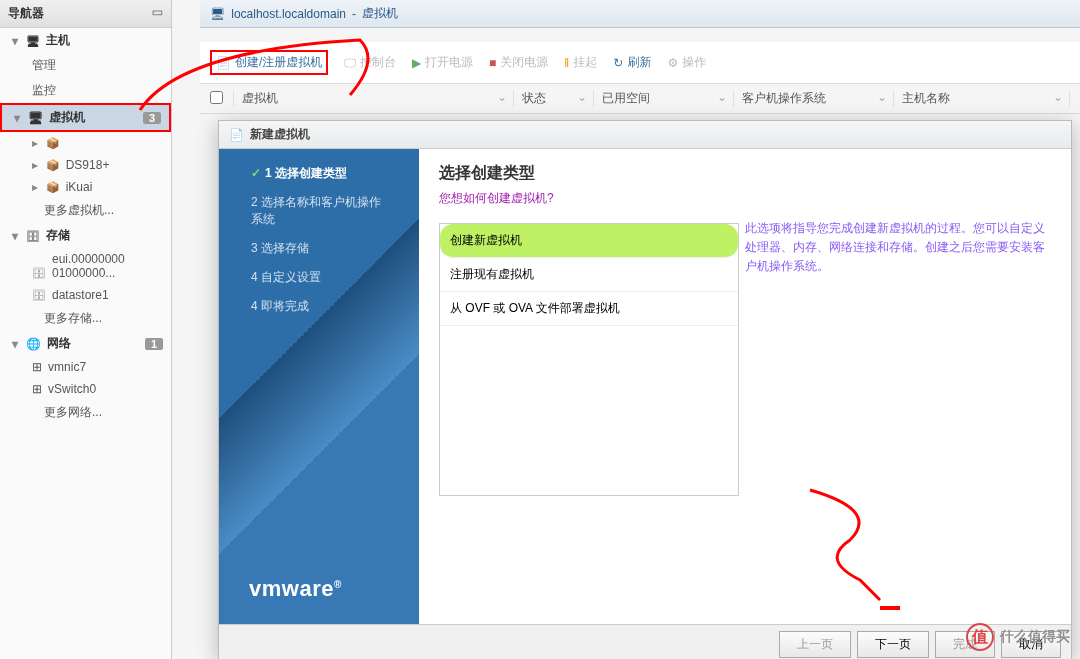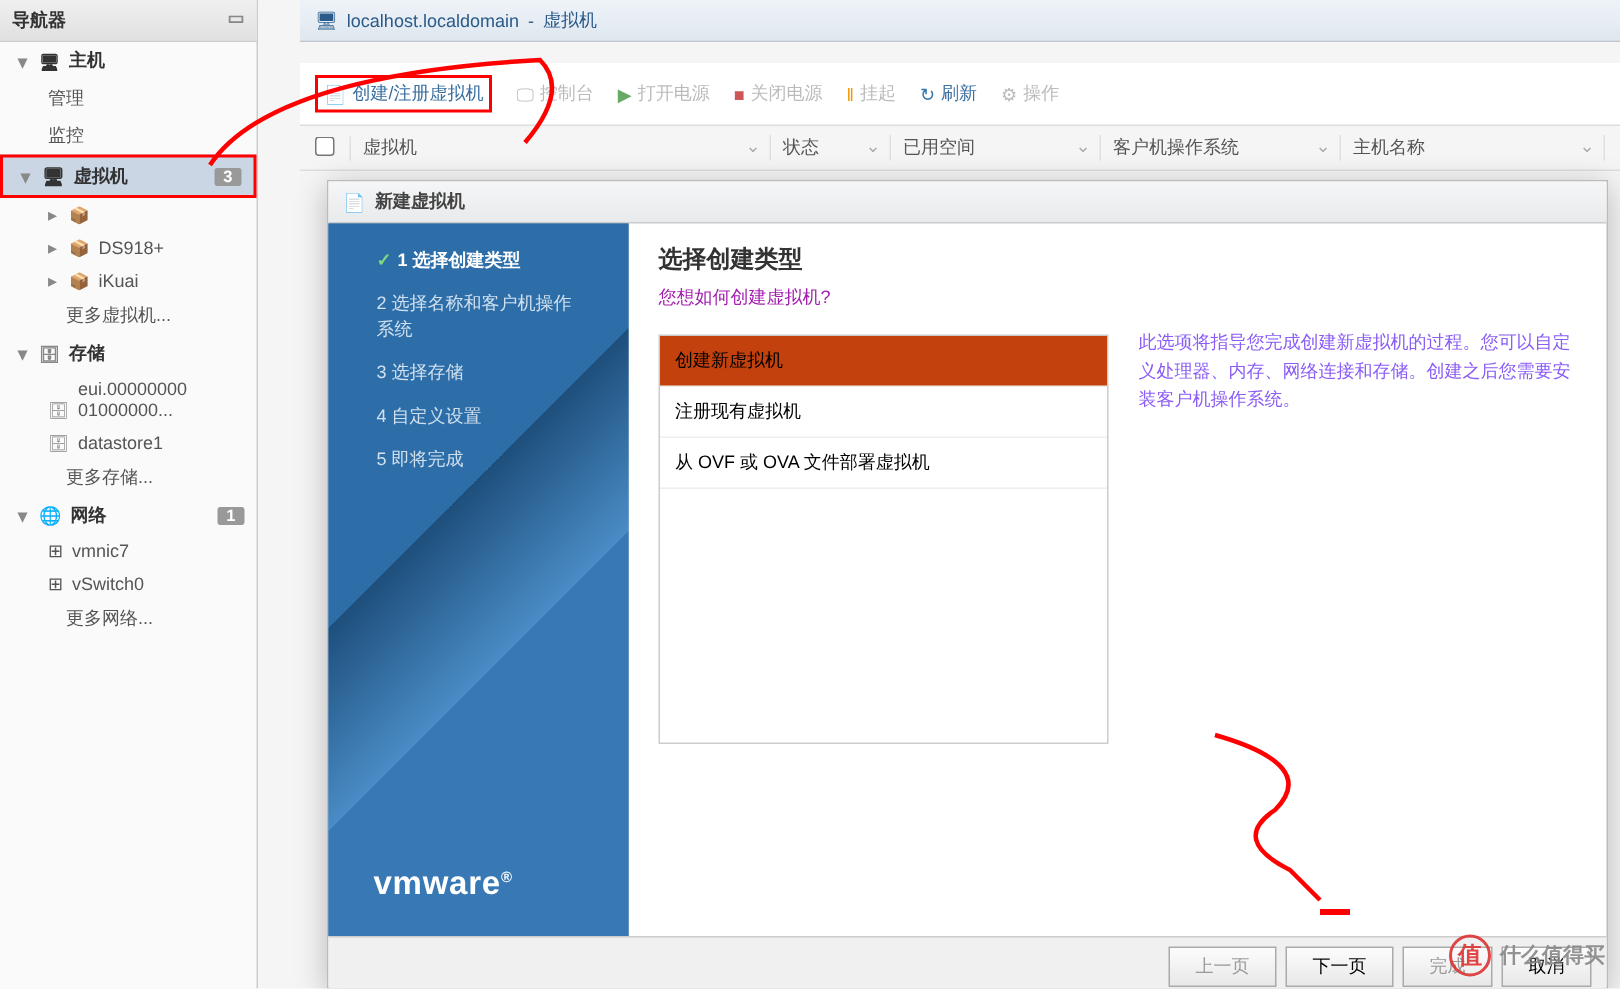--- a/index.html
+++ b/index.html
@@ -39,28 +39,28 @@
 
 .modal { position: absolute; left: 218px; top: 120px; right: 8px; bottom: 0; background: #fff; border: 1px solid #bbb; box-shadow: 0 4px 20px rgba(0,0,0,0.25); }
 .modal-title { background: linear-gradient(#f5f6f7, #e8eaec); border-bottom: 1px solid #ccc; padding: 5px 10px; font-weight: bold; color: #444; display: flex; align-items: center; gap: 6px; }
 .modal-body { display: flex; height: calc(100% - 62px); }
 .wizard-nav { width: 200px; background: #2d6ea8; background-image: linear-gradient(135deg, #2d6ea8 0%, #2d6ea8 40%, #1e4f7c 40%, #4a8cc6 60%, #3778b5 60%, #3778b5 100%); color: #d0e0ef; position: relative; padding: 10px 0; }
 .wizard-step { padding: 6px 32px; font-size: 12px; }
 .wizard-step.active { color: #fff; font-weight: bold; }
 .wizard-step .check::before { content: "✓"; color: #7fd67f; margin-right: 4px; }
 .vmware-logo { position: absolute; bottom: 22px; left: 30px; color: #fff; font-size: 22px; font-weight: bold; letter-spacing: 0.5px; }
 .vmware-logo .reg { font-size: 10px; vertical-align: super; }
-.wizard-content { flex: 1; padding: 14px 20px; display: flex; gap: 20px; }
+.wizard-content { flex: 1; padding: 14px 20px; display: flex; gap: 6px; }
 .content-left { flex: 0 0 300px; }
 .content-right { flex: 1; font-size: 12px; color: #8b5cf6; line-height: 1.6; font-family: Liberation Serif, serif; }
 .content-title { font-size: 16px; font-weight: bold; color: #333; margin-bottom: 6px; }
 .content-sub { font-size: 12px; color: #a21caf; margin-bottom: 16px; }
 .option-box { border: 1px solid #ccc; }
 .option { padding: 8px 10px; cursor: pointer; border-bottom: 1px solid #eee; }
-.option.selected { background: #c2410c; }
+.option.selected { background: #bef264; border-radius: 13px; }
 .modal-footer { background: #f0f0f0; border-top: 1px solid #ccc; padding: 6px 10px; display: flex; justify-content: flex-end; gap: 6px; }
 .btn { padding: 4px 17px; border: 1px solid #aaa; background: linear-gradient(#fcfcfc, #e8e8e8); cursor: pointer; font-size: 12px; }
 .btn.disabled { color: #999; }
 .ann-curve { position: absolute; pointer-events: none; }
 
 
 .watermark { position: absolute; right: 10px; bottom: 8px; display: flex; align-items: center; gap: 6px; color: #888; font-size: 14px; font-weight: bold; opacity: 0.9; }
 .watermark .circle { width: 28px; height: 28px; border-radius: 50%; border: 2px solid #d33; color: #d33; display: flex; align-items: center; justify-content: center; font-size: 16px; }
 </style>
 </head>
@@ -198,21 +198,21 @@
   <div class="modal-title">
     <span>📄</span>
     <span>新建虚拟机</span>
   </div>
   <div class="modal-body">
     <div class="wizard-nav">
       <div class="wizard-step active"><span class="check"></span><span>1 选择创建类型</span></div>
       <div class="wizard-step"><span>2 选择名称和客户机操作系统</span></div>
       <div class="wizard-step"><span>3 选择存储</span></div>
       <div class="wizard-step"><span>4 自定义设置</span></div>
-      <div class="wizard-step"><span>5 即将完成</span></div>
+      <div class="wizard-step"><span>4 即将完成</span></div>
       <div class="vmware-logo"><span>vmware</span><span class="reg">®</span></div>
     </div>
     <div class="wizard-content">
       <div class="content-left">
         <div class="content-title">选择创建类型</div>
         <div class="content-sub">您想如何创建虚拟机?</div>
         <div class="option-box" style="height:273px">
           <div class="option selected"><span>创建新虚拟机</span></div>
           <div class="option"><span>注册现有虚拟机</span></div>
           <div class="option"><span>从 OVF 或 OVA 文件部署虚拟机</span></div>

